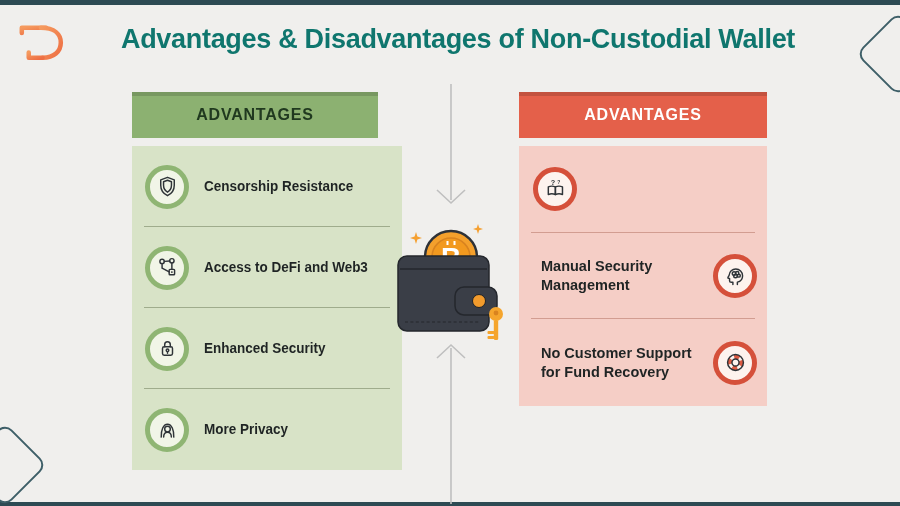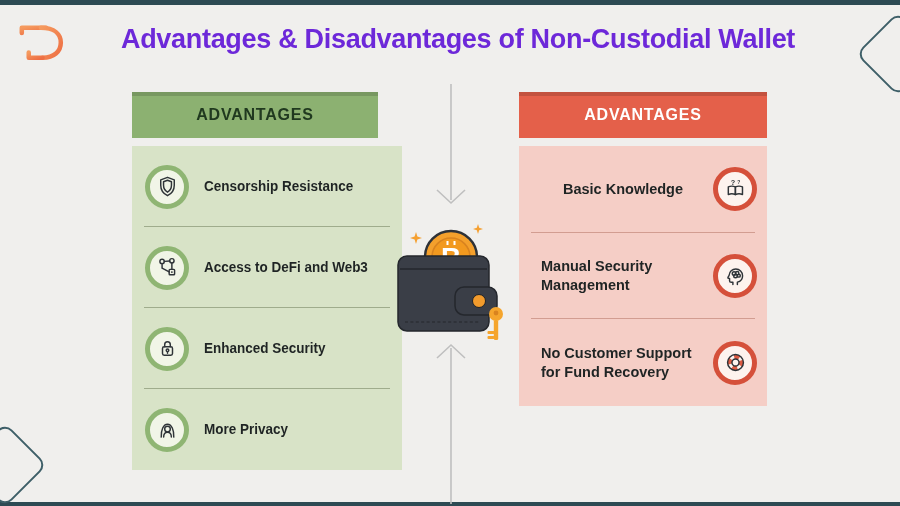--- a/index.html
+++ b/index.html
@@ -12,21 +12,21 @@
   .edge-bar.top{top:0;height:5px;}
   .edge-bar.bottom{bottom:0;height:4px;}
   .diamond{position:absolute;width:56px;height:56px;border:2px solid #3e5f68;border-radius:10px;transform:rotate(45deg);}
   .diamond.tr{left:868px;top:24px;}
   .diamond.bl{left:-25px;top:435px;}
 
   .logo{position:absolute;left:14px;top:16px;}
 
   .title{
     position:absolute;left:16px;right:0;top:24px;text-align:center;
-    font-size:27px;font-weight:bold;color:#6d28d9;letter-spacing:-0.3px;
+    font-size:27px;font-weight:bold;color:#0f766e;letter-spacing:-0.3px;
   }
 
   .hdr{
     position:absolute;height:46px;display:flex;align-items:center;justify-content:center;
     font-size:16px;font-weight:bold;letter-spacing:0.8px;
     box-shadow:inset 0 4px 0 rgba(0,0,0,.14);
   }
   .hdr.adv{left:132px;top:92px;width:246px;background:#8cb171;color:#20391f;}
   .hdr.dis{left:519px;top:92px;width:248px;background:#e4604a;color:#ffffff;}
 
@@ -144,23 +144,20 @@
         </svg>
       </span>
       <span class="lbl">More Privacy</span>
     </div>
 
   </div>
 
   <div class="panel dis">
 
     <div class="row">
-      <span class="dis-lbl-wrap">
-          <span class="lbl">Basic Knowledge</span>
-        </span>
       <span class="badge">
         <svg viewBox="0 0 24 24">
           <path class="ic" d="M5.1 16.9 C7.3 15.9 9.5 15.9 11.9 16.9 V9.5 C9.5 8.5 7.3 8.5 5.1 9.5 Z"></path>
           <path class="ic" d="M18.7 16.9 C16.5 15.9 14.3 15.9 11.9 16.9 V9.5 C14.3 8.5 16.5 8.5 18.7 9.5 Z"></path>
           <text class="ic-txt" x="7.4" y="7.6" font-size="7">?</text>
           <text class="ic-txt" x="13.6" y="6.9" font-size="4.8">?</text>
         </svg>
       </span>
     </div>
 

